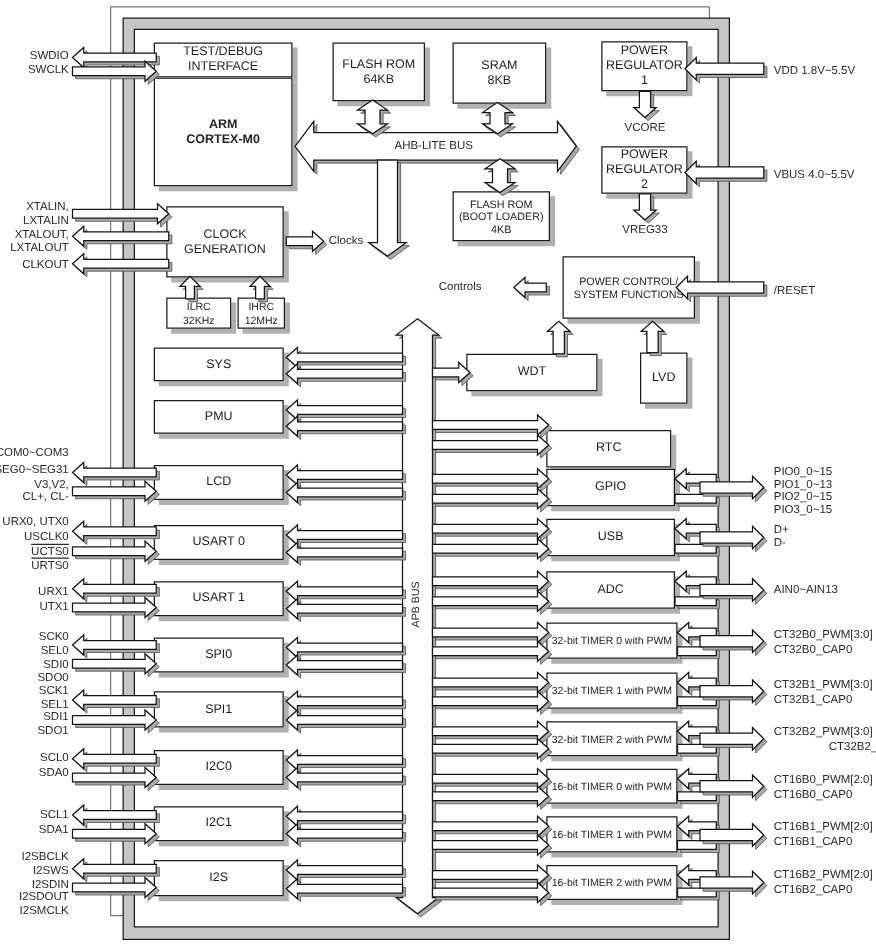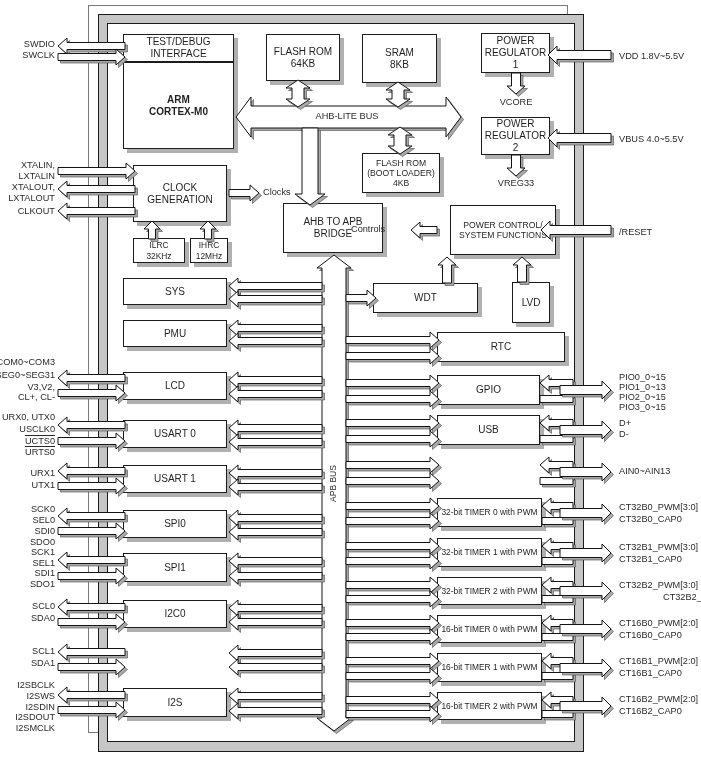--- a/index.html
+++ b/index.html
@@ -51,38 +51,38 @@
     <div class="blk" style="left:481px;top:117px;width:69px;height:38px">POWER
 REGULATOR 2</div>
     <div class="blk med" style="left:362px;top:153px;width:78px;height:40px">FLASH ROM
 (BOOT LOADER)
 4KB</div>
     <div class="blk" style="left:133px;top:165px;width:94px;height:57px">CLOCK GENERATION</div>
     <div class="blk small" style="left:133px;top:238px;width:52px;height:25px">ILRC
 32KHz</div>
     <div class="blk small" style="left:190px;top:238px;width:38px;height:25px">IHRC
 12MHz</div>
-    <div class="blk" style="left:283px;top:203px;width:100px;height:50px">AHB TO APB
-BRIDGE</div>
     <div class="blk med" style="left:450px;top:205px;width:106px;height:50px">POWER CONTROL/
 SYSTEM FUNCTIONS</div>
     <div class="blk" style="left:373px;top:283px;width:105px;height:30px">WDT</div>
     <div class="blk" style="left:512px;top:282px;width:38px;height:41px">LVD</div>
     <div class="blk" style="left:123px;top:278px;width:104px;height:27px">SYS</div>
     <div class="blk" style="left:123px;top:320px;width:104px;height:27px">PMU</div>
     <div class="blk" style="left:123px;top:372px;width:104px;height:28px">LCD</div>
     <div class="blk" style="left:123px;top:420px;width:104px;height:28px">USART 0</div>
     <div class="blk" style="left:123px;top:465px;width:104px;height:28px">USART 1</div>
     <div class="blk" style="left:123px;top:510px;width:104px;height:28px">SPI0</div>
     <div class="blk" style="left:123px;top:553px;width:104px;height:29px">SPI1</div>
     <div class="blk" style="left:123px;top:600px;width:104px;height:28px">I2C0</div>
+    <div class="blk" style="left:123px;top:645px;width:104px;height:28px">I2C1</div>
     <div class="blk" style="left:123px;top:688px;width:104px;height:29px">I2S</div>
-    <div class="blk" style="left:437px;top:332px;width:128px;height:30px">RTC</div>
+    <div class="blk" style="left:437px;top:344px;width:100px;height:30px">RTC</div>
     <div class="blk" style="left:437px;top:375px;width:103px;height:30px">GPIO</div>
     <div class="blk" style="left:437px;top:415px;width:103px;height:30px">USB</div>
+    <div class="blk" style="left:437px;top:457px;width:103px;height:30px">ADC</div>
     <div class="blk small" style="left:437px;top:498px;width:105px;height:29px">32-bit TIMER 0 with PWM</div>
     <div class="blk small" style="left:437px;top:538px;width:105px;height:29px">32-bit TIMER 1 with PWM</div>
     <div class="blk small" style="left:437px;top:577px;width:105px;height:28px">32-bit TIMER 2 with PWM</div>
     <div class="blk small" style="left:437px;top:615px;width:105px;height:28px">16-bit TIMER 0 with PWM</div>
     <div class="blk small" style="left:437px;top:653px;width:105px;height:29px">16-bit TIMER 1 with PWM</div>
     <div class="blk small" style="left:437px;top:692px;width:105px;height:28px">16-bit TIMER 2 with PWM</div>
   </div>
 
   <svg id="svg-conn" class="layer" width="701" height="757">
       <g>

